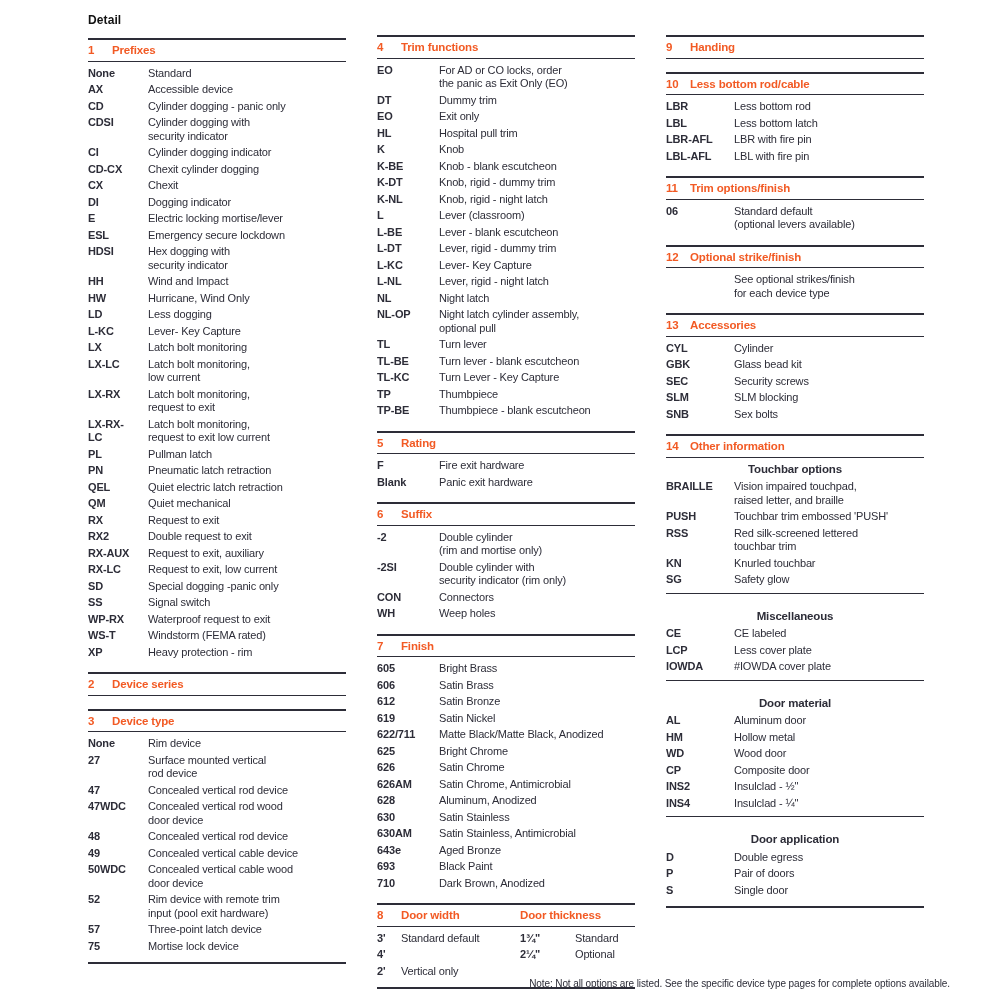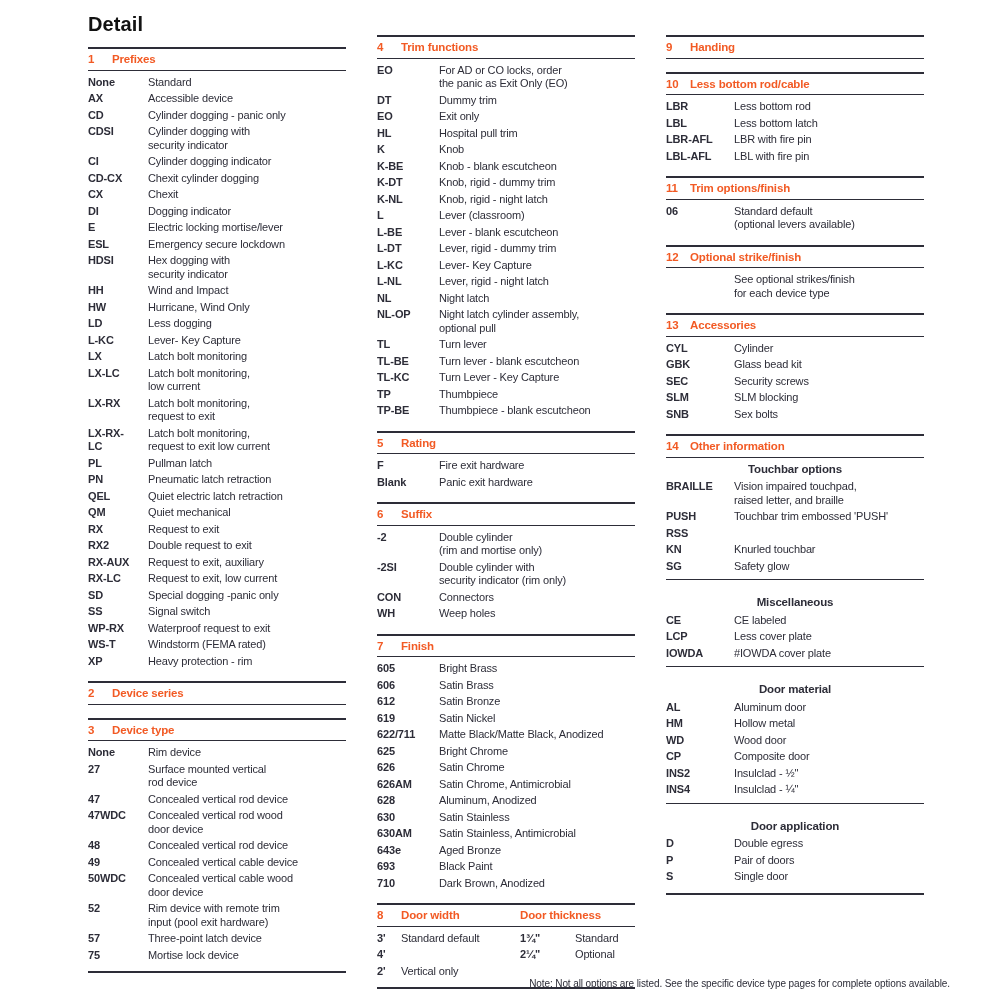--- a/index.html
+++ b/index.html
@@ -6,21 +6,21 @@
   *{box-sizing:border-box;}
   html,body{margin:0;padding:0;}
   body{
     width:1000px;height:1000px;background:#ffffff;position:relative;overflow:hidden;
     font-family:"Liberation Sans",sans-serif;color:var(--ink);letter-spacing:-0.15px;
   }
   .page{position:absolute;inset:0;padding:13px 0 0 88px;display:flex;}
   .col{width:258px;flex:none;}
   .col + .col{margin-left:31px;}
   .col.pad-top{padding-top:22px;}
-  .page-title{font-size:20px;font-weight:bold;color:var(--title);margin:0 0 11px 0;letter-spacing:0.1px;}
+  .page-title{font-size:12px;font-weight:bold;color:var(--title);margin:0 0 11px 0;letter-spacing:0.1px;}
   section.sec{margin-bottom:13px;}
   .col > section.sec:last-of-type .sec-body{border-bottom:2px solid var(--ink);padding-bottom:6px;}
   .sec-head{
     display:flex;align-items:baseline;
     border-top:2px solid var(--ink);border-bottom:1.5px solid var(--ink);
     padding:4px 0 3px 0;color:var(--accent);font-weight:bold;font-size:11.5px;line-height:13.5px;
   }
   .sec-num{width:24px;flex:none;}
   .sec-title{flex:1;}
   .sec-head.dual .sec-title{flex:none;width:119px;}
@@ -574,20 +574,22 @@
             <span class="code">BRAILLE</span>
             <span class="desc">Vision impaired touchpad,
 raised letter, and braille</span>
           </div>
           <div class="row">
             <span class="code">PUSH</span>
             <span class="desc">Touchbar trim embossed 'PUSH'</span>
           </div>
           <div class="row">
             <span class="code">RSS</span>
+            <span class="desc">Red silk-screened lettered
+touchbar trim</span>
           </div>
           <div class="row">
             <span class="code">KN</span>
             <span class="desc">Knurled touchbar</span>
           </div>
           <div class="row">
             <span class="code">SG</span>
             <span class="desc">Safety glow</span>
           </div>
           <div class="group-label group-sep">Miscellaneous</div>

